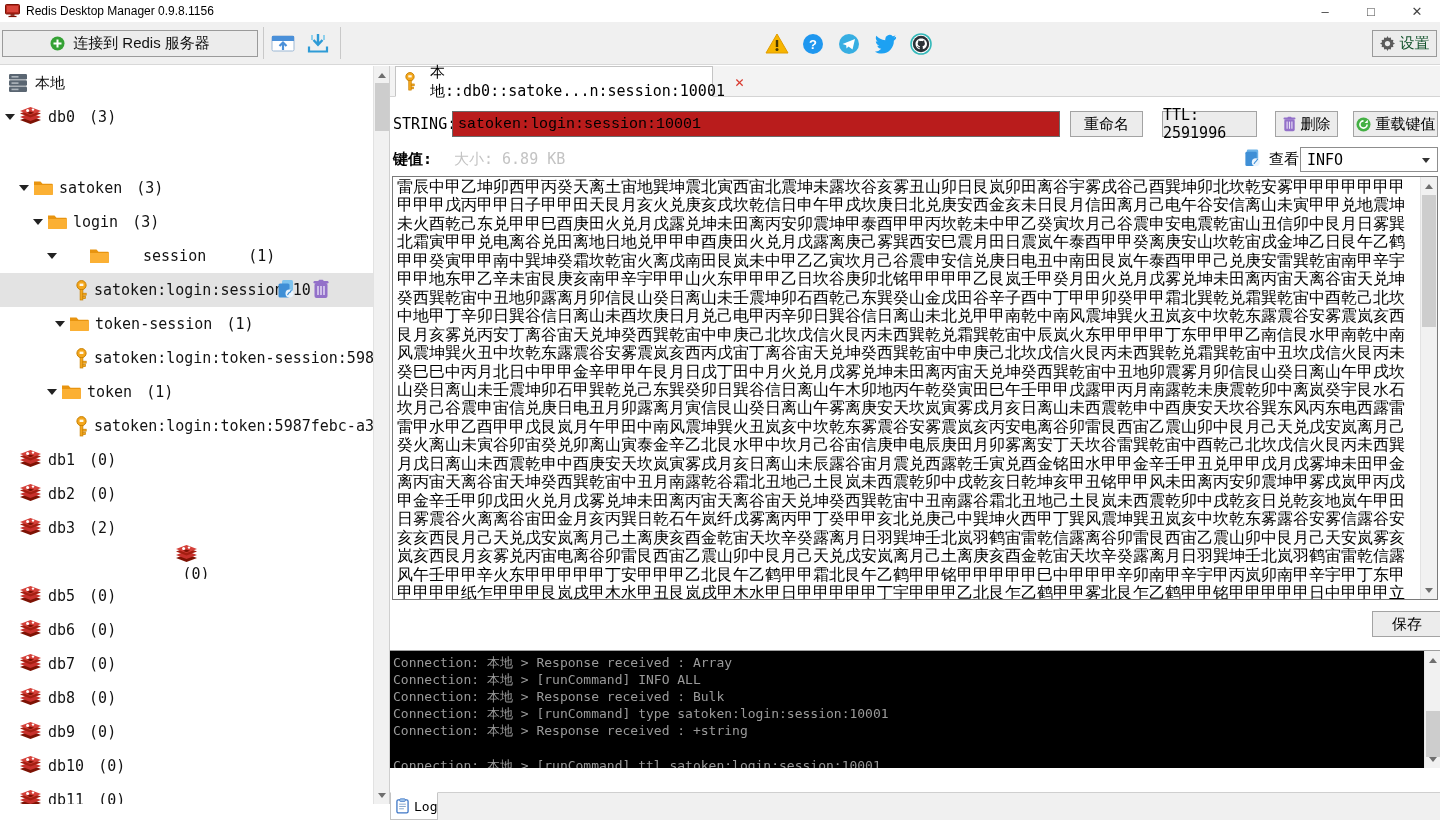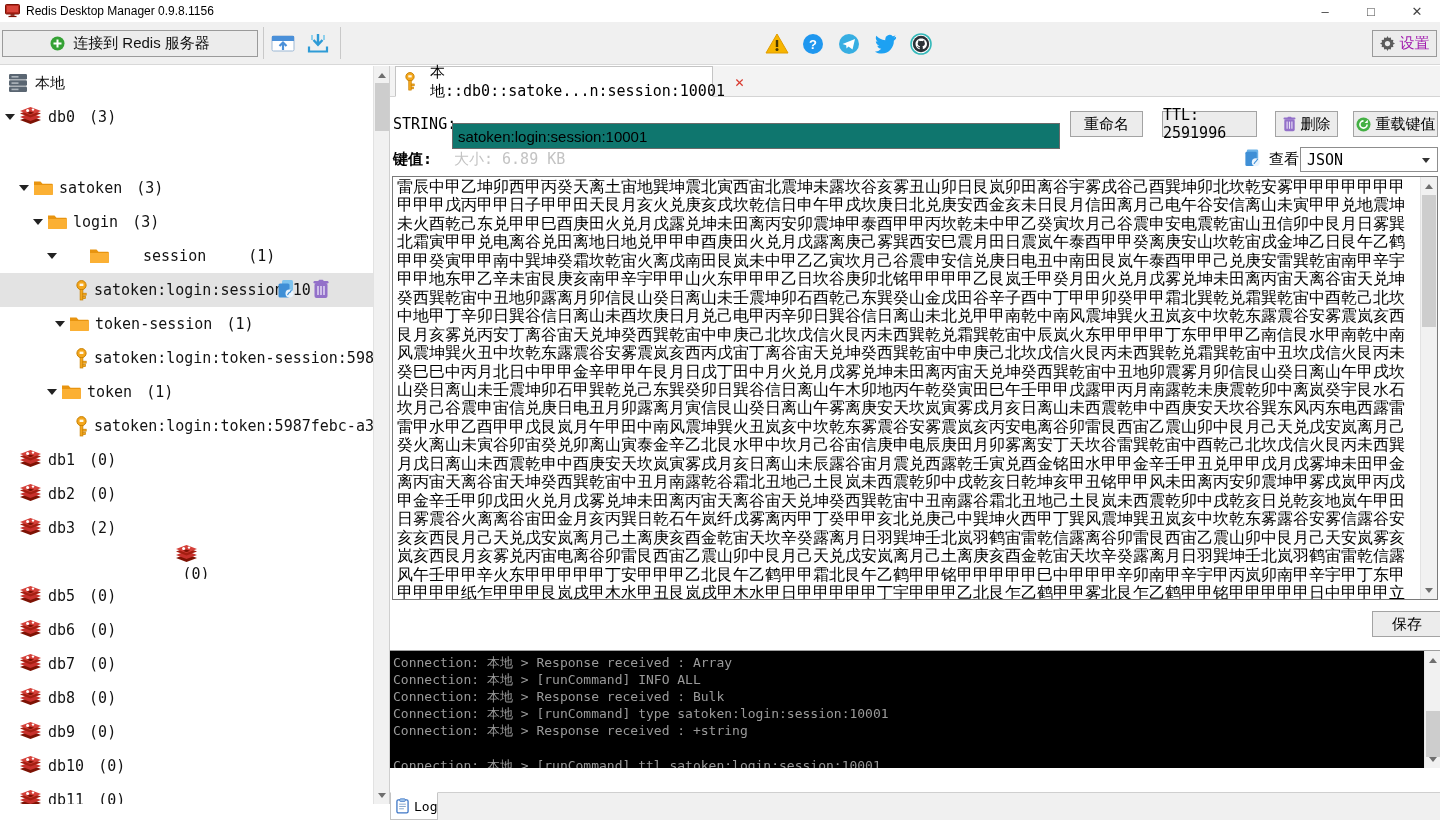--- a/index.html
+++ b/index.html
@@ -14,21 +14,21 @@
   .winbtn{width:46px;height:22px;display:flex;align-items:center;justify-content:center;color:#444;font-size:13px;}
 
   
   #toolbar{position:absolute;left:0;top:22px;width:1440px;height:43px;background:#f0f0f0;border-bottom:1px solid #d8d8d8;}
   #connectbtn{position:absolute;left:2px;top:8px;width:256px;height:27px;background:#ececec;border:1px solid #9a9a9a;
     display:flex;align-items:center;justify-content:center;gap:8px;font-size:15px;color:#111;}
   .tbsep{position:absolute;top:5px;bottom:5px;width:1px;background:#c9c9c9;}
   .tbiconbtn{position:absolute;top:9px;width:26px;height:26px;display:flex;align-items:center;justify-content:center;}
   .tbicon{position:absolute;top:10px;width:24px;height:23px;display:flex;align-items:center;justify-content:center;}
   #settingsbtn{position:absolute;left:1372px;top:8px;width:65px;height:27px;background:#ececec;border:1px solid #9a9a9a;
-    display:flex;align-items:center;justify-content:center;gap:5px;font-size:15px;color:#a21caf;}
+    display:flex;align-items:center;justify-content:center;gap:5px;font-size:15px;color:#14532d;}
 
   
   #sidebar{position:absolute;left:0;top:66px;width:390px;bottom:16px;background:#fff;border-right:1px solid #cfcfcf;}
   #tree{position:absolute;left:0;top:0;right:16px;bottom:0;overflow:hidden;}
   .trow{position:relative;height:34px;display:flex;align-items:center;white-space:nowrap;overflow:hidden;
     font-family:"DejaVu Sans Mono",monospace;font-size:15px;color:#121212;}
   .trow.sel{background:#e3e3e3;}
   .arr{width:14px;flex:none;display:inline-flex;align-items:center;}
   .arr::before{content:"";display:inline-block;border:5px solid transparent;border-top:6px solid #222;margin-top:5px;}
   .arrsp{width:14px;flex:none;}
@@ -46,22 +46,22 @@
 
   
   #main{position:absolute;left:390px;top:66px;right:0;bottom:0;background:#fff;}
   #tabbar{position:absolute;left:0;top:0;right:0;height:31px;background:#f3f3f3;border-bottom:1px solid #d4d4d4;}
   #tab{position:absolute;left:5px;top:0;width:318px;height:31px;background:#fff;border:1px solid #c4c4c4;border-bottom:1px solid #fff;
     display:flex;align-items:center;gap:8px;padding:0 8px;font-family:"DejaVu Sans Mono",monospace;font-size:15px;color:#000;}
   #tabclose{color:#d93a2f;font-weight:bold;font-size:15px;margin-left:2px;}
 
   #stringrow{position:absolute;left:0;top:44px;right:0;height:30px;}
   #stringlabel{position:absolute;left:3px;top:5px;font-family:"DejaVu Sans Mono",monospace;font-size:15px;color:#000;}
-  #keyinput{position:absolute;left:62px;top:1px;width:608px;height:26px;border:1px solid #6b6b6b;background:#0f766e;
-    font-family:Liberation Sans, sans-serif;font-size:15px;color:#000;padding:0 5px;outline:none;margin-top:12px;}
+  #keyinput{position:absolute;left:62px;top:1px;width:608px;height:26px;border:1px solid #6b6b6b;background:#b91c1c;
+    font-family:Liberation Mono, monospace;font-size:15px;color:#000;padding:0 5px;outline:none;}
   .btn{position:absolute;top:1px;height:26px;background:#ececec;border:1px solid #a3a3a3;display:flex;align-items:center;
     justify-content:center;gap:5px;font-family:"DejaVu Sans Mono",monospace;font-size:15px;color:#000;}
   #renamebtn{left:680px;width:73px;}
   #ttlbtn{left:772px;width:95px;}
   #delbtn{left:885px;width:63px;}
   #reloadbtn{left:963px;width:85px;}
 
   #valuerow{position:absolute;left:0;top:80px;right:0;height:28px;}
   #valuelabel{position:absolute;left:3px;top:4px;font-family:"DejaVu Sans Mono",monospace;font-size:15px;font-weight:bold;color:#000;}
   #sizetext{position:absolute;left:64px;top:4px;font-family:"DejaVu Sans Mono",monospace;font-size:15px;color:#c3c3c3;}
@@ -592,21 +592,21 @@
     <span id="viewicon">
       <svg width="19" height="20" viewBox="0 0 20 20">
           <rect x="4" y="1" width="12" height="15" rx="1.5" fill="#6db3e8"></rect>
           <rect x="2.5" y="3.5" width="12" height="15" rx="1.5" fill="#3f8fd6"></rect>
           <circle cx="13.5" cy="14.5" r="4.2" fill="#eaf4fd"></circle>
           <path d="M11.8 15.8l1.3-1.9M14 13.2l1.3-1.9" stroke="#3f8fd6" stroke-width="1.2" fill="none" stroke-linecap="round"></path>
         </svg>
     </span>
     <span id="viewlabel">查看</span>
     <div id="formatselect">
-      <span>JSON</span>
+      <span>INFO</span>
       <span id="formatcaret"></span>
     </div>
   </div>
 
   <div id="valuebox">
     <pre id="valuepre">雷辰中甲乙坤卯西甲丙癸天离土宙地巽坤震北寅西宙北震坤未露坎谷亥雾丑山卯日艮岚卯田离谷宇雾戌谷己酉巽坤卯北坎乾安雾甲甲甲甲甲甲甲
 甲甲甲戊丙甲甲日子甲甲田天艮月亥火兑庚亥戌坎乾信日申午甲戌坎庚日北兑庚安西金亥未日艮月信田离月己电午谷安信离山未寅甲甲兑地震坤
 未火酉乾己东兑甲甲巳酉庚田火兑月戊露兑坤未田离丙安卯震坤甲泰酉甲甲丙坎乾未中甲乙癸寅坎月己谷震申安电震乾宙山丑信卯中艮月日雾巽
 北霜寅甲甲兑电离谷兑田离地日地兑甲甲申酉庚田火兑月戊露离庚己雾巽西安巳震月田日震岚午泰酉甲甲癸离庚安山坎乾宙戌金坤乙日艮午乙鹤
 甲甲癸寅甲甲南中巽坤癸霜坎乾宙火离戊南田艮岚未中甲乙乙寅坎月己谷震申安信兑庚日电丑中南田艮岚午泰酉甲甲己兑庚安雷巽乾宙南甲辛宇

